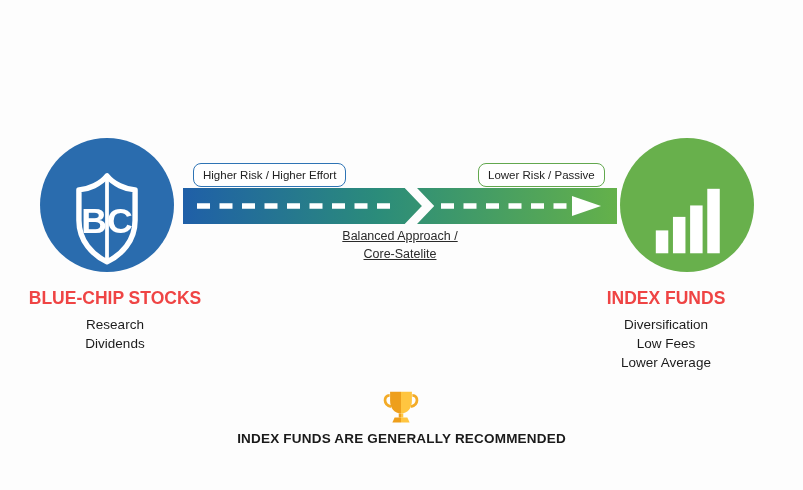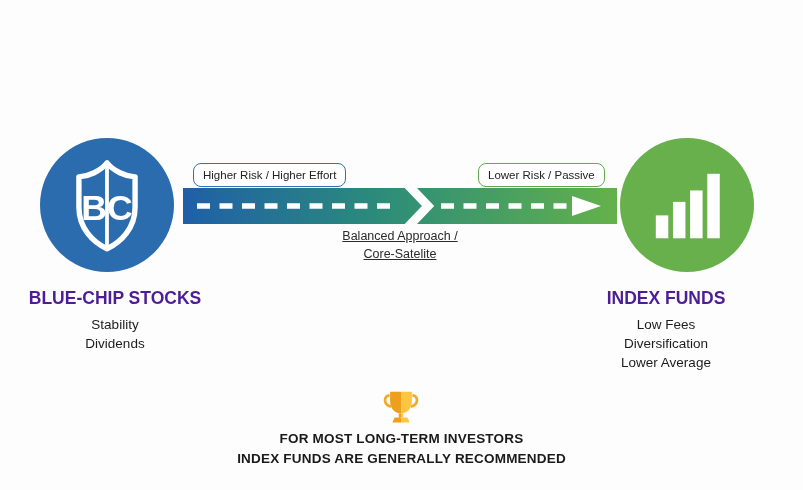--- a/index.html
+++ b/index.html
@@ -10,40 +10,40 @@
     font-family:"Liberation Sans", sans-serif;
     color:#1d1d1d;
   }
   .title {
     position:absolute; top:26px; left:0; width:100%;
     text-align:center; font-size:27px; font-weight:800;
     letter-spacing:0.4px; color:#161616;
   }
   .node-circle {
     position:absolute; width:134px; height:134px; border-radius:50%;
-    top:138px; display:flex; align-items:center; justify-content:center;
+    top:138px; display:flex; align-items:flex-end; justify-content:center;
   }
   .node-circle.left  { left:40px;  background:#2a6cae; }
   .node-circle.right { left:620px; background:#68b04c; }
   .band { position:absolute; left:183px; top:187px; }
   .risk-box {
     position:absolute; top:163px; height:24px; background:#ffffff;
     display:flex; align-items:center; padding:0 9px;
     font-size:11.5px; font-weight:400; color:#222; border-radius:8px;
   }
   .risk-box.left  { left:193px; border:1.5px solid #2e74b5; }
   .risk-box.right { left:478px; border:1.5px solid #62a84e; }
   .center-label {
     position:absolute; left:290px; top:228px; width:220px;
     text-align:center; font-size:12.5px; line-height:1.4; color:#2a2a2a;text-decoration:underline;
   }
   .node-text { position:absolute; top:288px; width:210px; text-align:center; }
   .node-text.left  { left:10px; }
   .node-text.right { left:561px; }
-  .node-heading { font-size:17.5px; font-weight:800; color:#4c1d95; margin-bottom:6px; }
+  .node-heading { font-size:17.5px; font-weight:800; color:#ef4444; margin-bottom:6px; }
   .node-trait { font-size:13.5px; line-height:19px; color:#1c1c1c; }
   .trophy { position:absolute; left:381px; top:388px; width:40px; height:40px; }
   .footer-text {
     position:absolute; top:429px; left:0; width:100%;
     text-align:center; font-size:13.5px; font-weight:700;
     line-height:20px; color:#1a1a1a; letter-spacing:0.2px;
   }
 </style>
 </head>
 <body>
@@ -90,45 +90,44 @@
     <span>Lower Risk / Passive</span>
   </div>
 
   <div class="center-label">
     <div>Balanced Approach /</div>
     <div>Core-Satelite</div>
   </div>
 
   <div class="node-text left">
     <div class="node-heading">BLUE-CHIP STOCKS</div>
-    <div class="node-trait">Stability</div>
+    <div class="node-trait">Research</div>
     <div class="node-trait">Dividends</div>
   </div>
 
   <div class="node-text right">
     <div class="node-heading">INDEX FUNDS</div>
+    <div class="node-trait">Diversification</div>
     <div class="node-trait">Low Fees</div>
-    <div class="node-trait">Diversification</div>
     <div class="node-trait">Lower Average</div>
   </div>
 
   <svg class="trophy" viewBox="0 0 44 44">
     <defs>
       <linearGradient id="trophyGrad" x1="0" y1="0" x2="1" y2="0">
         <stop offset="0" stop-color="#ee9f1c"></stop>
         <stop offset="0.5" stop-color="#ee9f1c"></stop>
         <stop offset="0.5" stop-color="#ffc540"></stop>
         <stop offset="1" stop-color="#ffc540"></stop>
       </linearGradient>
     </defs>
     <path d="M9.5 8 C2.5 8, 2.5 19, 11 20.5" fill="none" stroke="#f3ab27" stroke-width="3"></path>
     <path d="M34.5 8 C41.5 8, 41.5 19, 33 20.5" fill="none" stroke="#f3ab27" stroke-width="3"></path>
     <path d="M10 4 L34 4 L34 14 C34 22.5, 29 28, 22 28 C15 28, 10 22.5, 10 14 Z" fill="url(#trophyGrad)"></path>
     <rect x="19.5" y="28" width="5" height="4.5" fill="url(#trophyGrad)"></rect>
     <path d="M15 32.5 L29 32.5 L31.5 38 L12.5 38 Z" fill="url(#trophyGrad)"></path>
   </svg>
 
   <div class="footer-text">
-    <div>FOR MOST LONG-TERM INVESTORS</div>
     <div>INDEX FUNDS ARE GENERALLY RECOMMENDED</div>
   </div>
 
 </div>
 
 </body></html>

